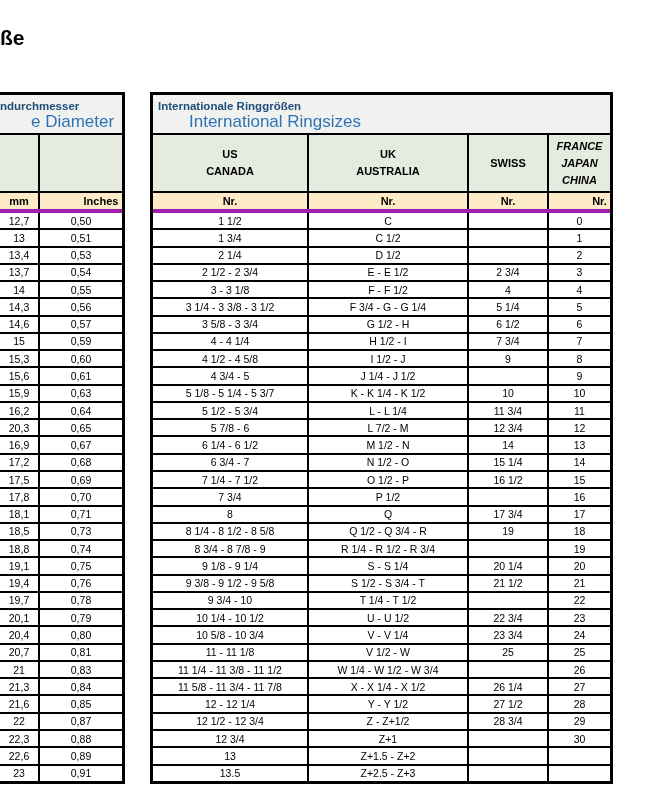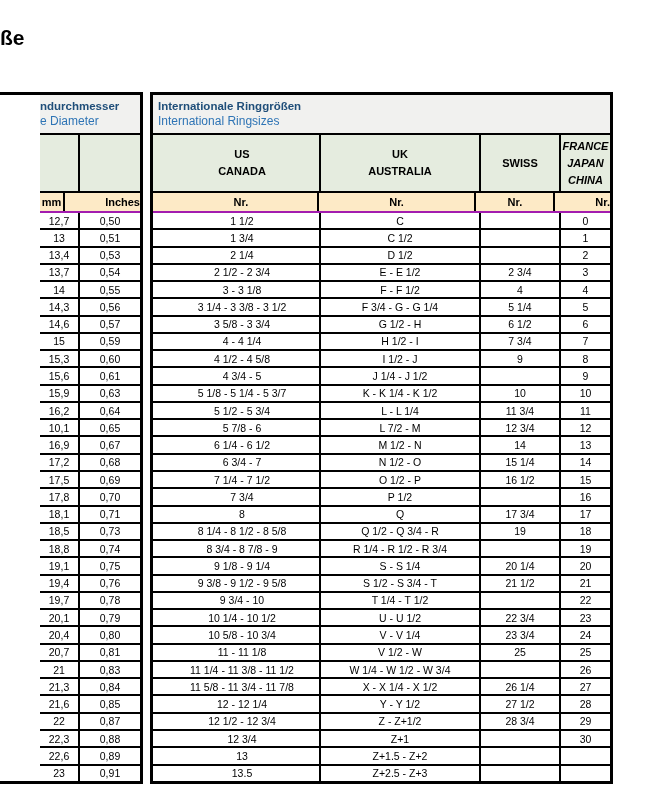--- a/index.html
+++ b/index.html
@@ -10,44 +10,44 @@
   }
   .page-title {
     position:absolute; left:0; top:26px;
     font-size:21px; font-weight:bold; color:#000;
   }
   .table {
     position:absolute; top:92px; height:692px;
     border:3px solid #000; box-sizing:border-box;
     background:#fff; display:flex; flex-direction:column;
   }
-  .left-table  { left:0;    width:143px; border-left:none;padding-left:40px; }
+  .left-table  { left:0;    width:125px; border-left:none; }
   .right-table { left:150px; width:463px; }
 
   .tbl-title {
     height:40px; box-sizing:border-box; border-bottom:2px solid #000;
     background:#f1f1ef; padding:4px 0 0 5px; overflow:hidden;
   }
   .left-table .tbl-title { padding-left:0; }
   .t1 { font-weight:bold; color:#1f4e79; font-size:11.5px; line-height:15px; white-space:nowrap; }
-  .t2 { color:#2e74b5; font-size:12px; line-height:15px; white-space:nowrap; }
+  .t2 { color:#2e74b5; font-size:17px; line-height:15px; white-space:nowrap;margin-left:31px; }
 
   .head-row {
     height:58px; box-sizing:border-box; border-bottom:2px solid #000;
     background:#e5ecdf; display:flex;
   }
   .head-row .cell {
     display:flex; align-items:center; justify-content:center; text-align:center;
     font-weight:bold; font-size:11px; line-height:17px; white-space:pre-line;
     box-sizing:border-box; border-right:2px solid #000;
   }
   .head-row .cell:last-child { border-right:none;font-style:italic; }
 
   .unit-row {
-    height:20px; box-sizing:border-box; border-bottom:2px solid #a21caf;
+    height:20px; box-sizing:border-box; border-bottom:4px solid #a21caf;
     background:#fdeac6; display:flex;
   }
   .unit-row .cell {
     display:flex; align-items:center; justify-content:center;
     font-weight:bold; font-size:11px;
     box-sizing:border-box; border-right:2px solid #000;
   }
   .unit-row .cell:last-child { border-right:none;margin-left:40px; }
 
   .data-grid { flex:1; display:flex; flex-direction:column; }
@@ -55,21 +55,21 @@
   .data-row:last-child { border-bottom:none; }
   .data-row .cell {
     display:flex; align-items:center; justify-content:center;
     font-size:10.5px; white-space:nowrap; overflow:hidden;
     box-sizing:border-box; border-right:2px solid #000;
   }
   .data-row .cell:last-child { border-right:none; }
 
   
   .w-mm { width:40px; } .w-in { flex:1; }
-  .c1 { width:156px;margin-left:12px; } .c2 { width:160px; } .c3 { width:80px; } .c4 { flex:1; }
+  .c1 { width:156px; } .c2 { width:160px; } .c3 { width:80px; } .c4 { flex:1; }
 </style>
 </head>
 <body>
 
 <div class="page-title">ße</div>
 
 <div class="table left-table">
   <div class="tbl-title">
     <div class="t1">ndurchmesser</div>
     <div class="t2">e Diameter</div>
@@ -125,21 +125,21 @@
       </div>
       <div class="data-row">
         <div class="cell w-mm">15,9</div>
         <div class="cell w-in">0,63</div>
       </div>
       <div class="data-row">
         <div class="cell w-mm">16,2</div>
         <div class="cell w-in">0,64</div>
       </div>
       <div class="data-row">
-        <div class="cell w-mm">10,1</div>
+        <div class="cell w-mm">20,3</div>
         <div class="cell w-in">0,65</div>
       </div>
       <div class="data-row">
         <div class="cell w-mm">16,9</div>
         <div class="cell w-in">0,67</div>
       </div>
       <div class="data-row">
         <div class="cell w-mm">17,2</div>
         <div class="cell w-in">0,68</div>
       </div>

